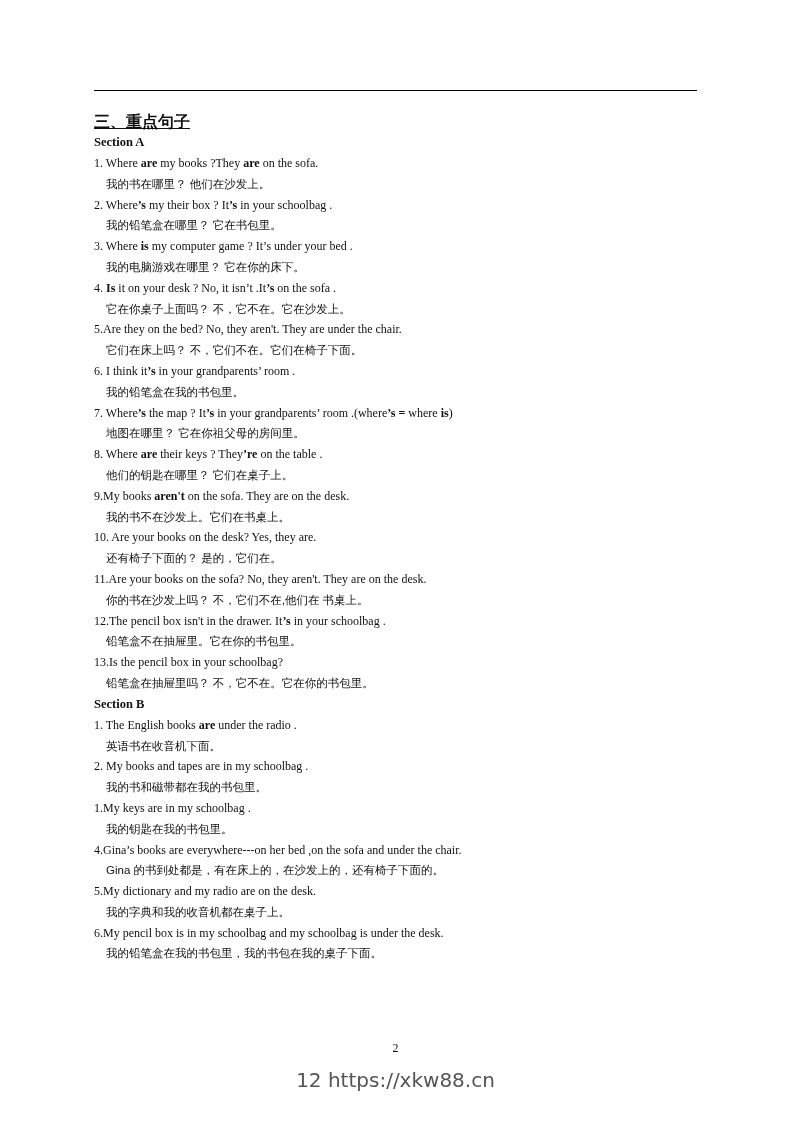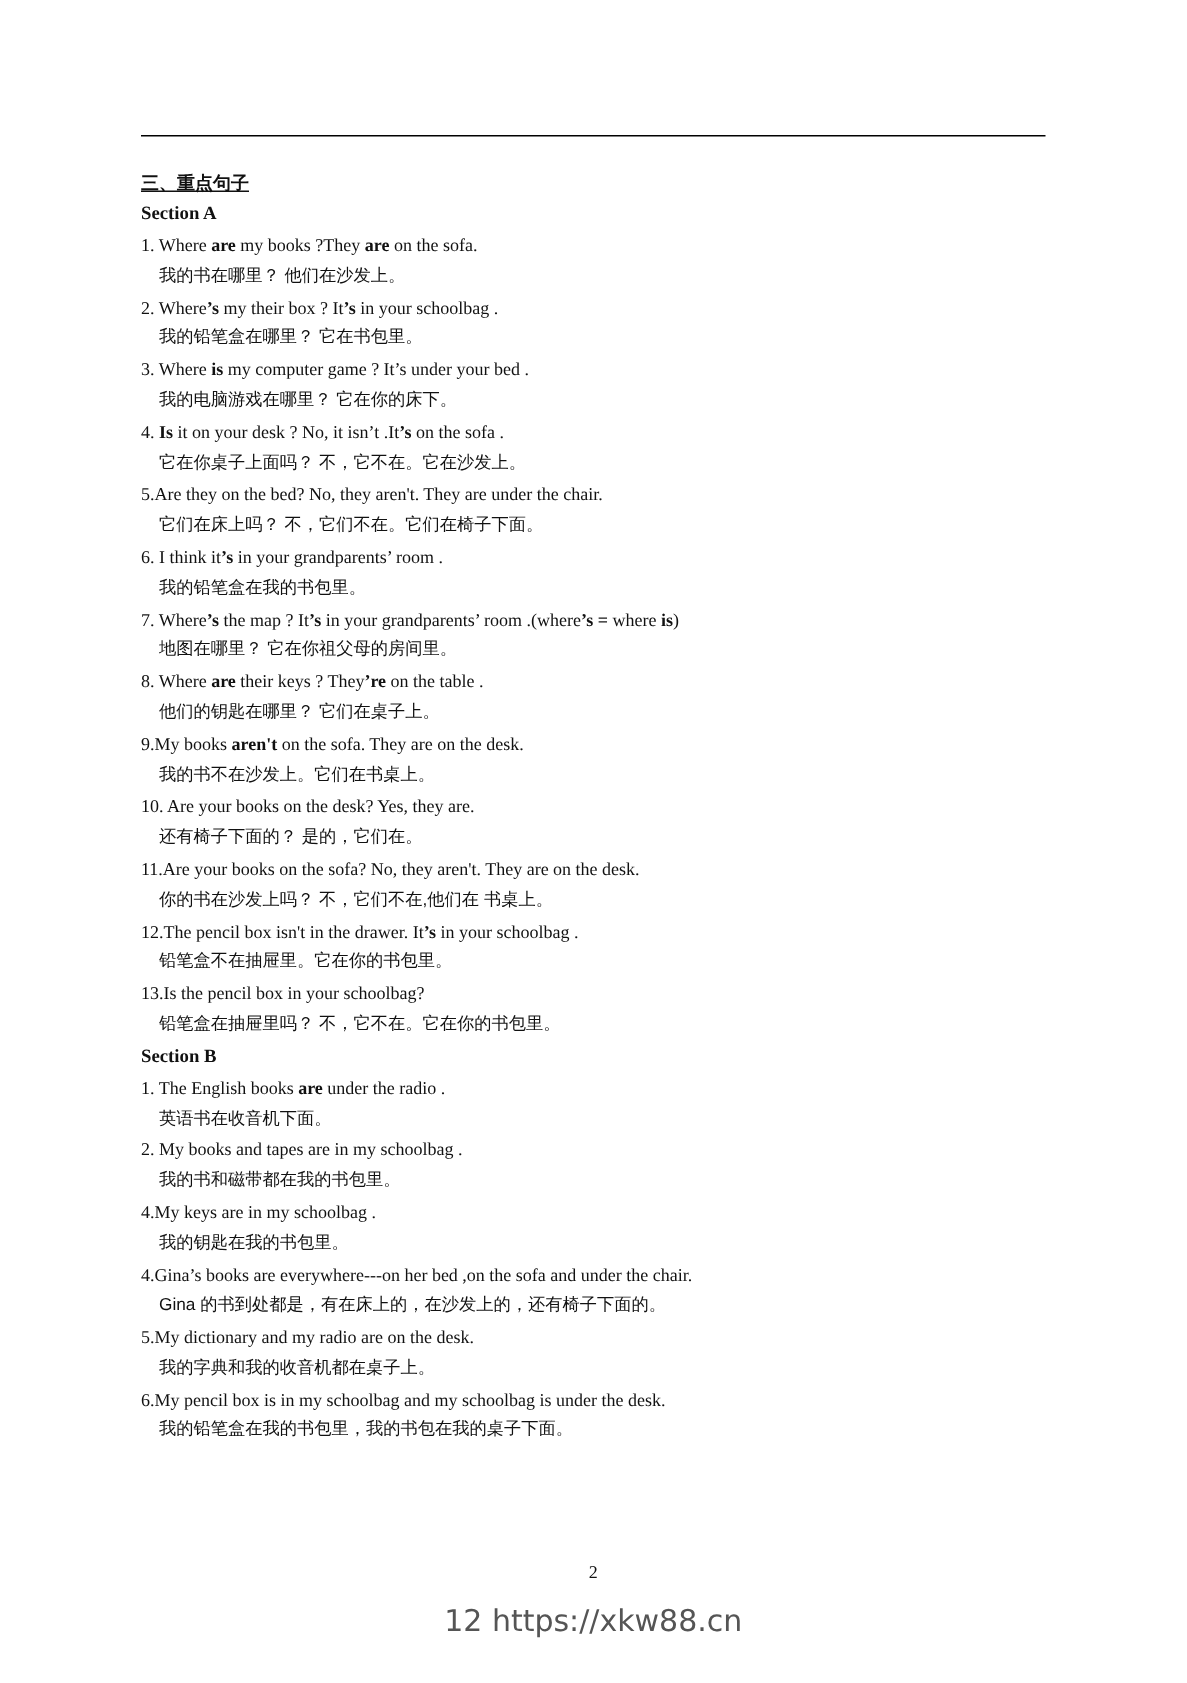--- a/index.html
+++ b/index.html
@@ -1,21 +1,21 @@
 <!DOCTYPE html>
 <html><head>
   <meta charset="utf-8">
   <style>
     html, body { margin: 0; padding: 0; background: #ffffff; }
     body { width: 791px; height: 1122px; position: relative; overflow: hidden;
            font-family: "Liberation Serif", "DejaVu Serif", serif; color: #111; }
     .rule { position: absolute; left: 94px; top: 90px; width: 603px; height: 0;
             border-top: 1.5px solid #000; }
     .content { position: absolute; left: 94px; top: 112px; width: 620px; }
-    .heading { font-family: "DejaVu Sans", sans-serif; font-weight: bold; font-size: 12px;
+    .heading { font-family: "DejaVu Sans", sans-serif; font-weight: bold; font-size: 16px;
                text-decoration: underline; height: 20px; line-height: 20px; }
     .section { font-weight: bold; font-size: 12.5px; 
                height: 21px; line-height: 21px; }
     .en { font-size: 12px; height: 20.8px; line-height: 20.8px; white-space: nowrap; }
     .zh { font-family: Liberation Sans, sans-serif; font-size: 11.5px; height: 20.8px;
           line-height: 20.8px; padding-left: 12px; white-space: nowrap; }
     .en b { font-weight: bold; }
     .page-number { position: absolute; top: 1041px; left: 0; width: 791px; text-align: center;
                    font-size: 12px; }
     .watermark { position: absolute; top: 1068px; left: 0; width: 791px; text-align: center;
@@ -54,21 +54,21 @@
       <div class="zh">你的书在沙发上吗？ 不，它们不在,他们在 书桌上。</div>
       <div class="en"><span>12.The pencil box isn't in the drawer. It</span><b>’s</b><span> in your schoolbag .</span></div>
       <div class="zh">铅笔盒不在抽屉里。它在你的书包里。</div>
       <div class="en"><span>13.Is the pencil box in your schoolbag?</span></div>
       <div class="zh">铅笔盒在抽屉里吗？ 不，它不在。它在你的书包里。</div>
       <div class="section">Section B</div>
       <div class="en"><span>1. The English books </span><b>are</b><span> under the radio .</span></div>
       <div class="zh">英语书在收音机下面。</div>
       <div class="en"><span>2. My books and tapes are in my schoolbag .</span></div>
       <div class="zh">我的书和磁带都在我的书包里。</div>
-      <div class="en"><span>4.My keys are in my schoolbag .</span></div>
+      <div class="en"><span>1.My keys are in my schoolbag .</span></div>
       <div class="zh">我的钥匙在我的书包里。</div>
       <div class="en"><span>4.Gina’s books are everywhere---on her bed ,on the sofa and under the chair.</span></div>
       <div class="zh">Gina 的书到处都是，有在床上的，在沙发上的，还有椅子下面的。</div>
       <div class="en"><span>5.My dictionary and my radio are on the desk.</span></div>
       <div class="zh">我的字典和我的收音机都在桌子上。</div>
       <div class="en"><span>6.My pencil box is in my schoolbag and my schoolbag is under the desk.</span></div>
       <div class="zh">我的铅笔盒在我的书包里，我的书包在我的桌子下面。</div>
     </div>
 </div>
 

